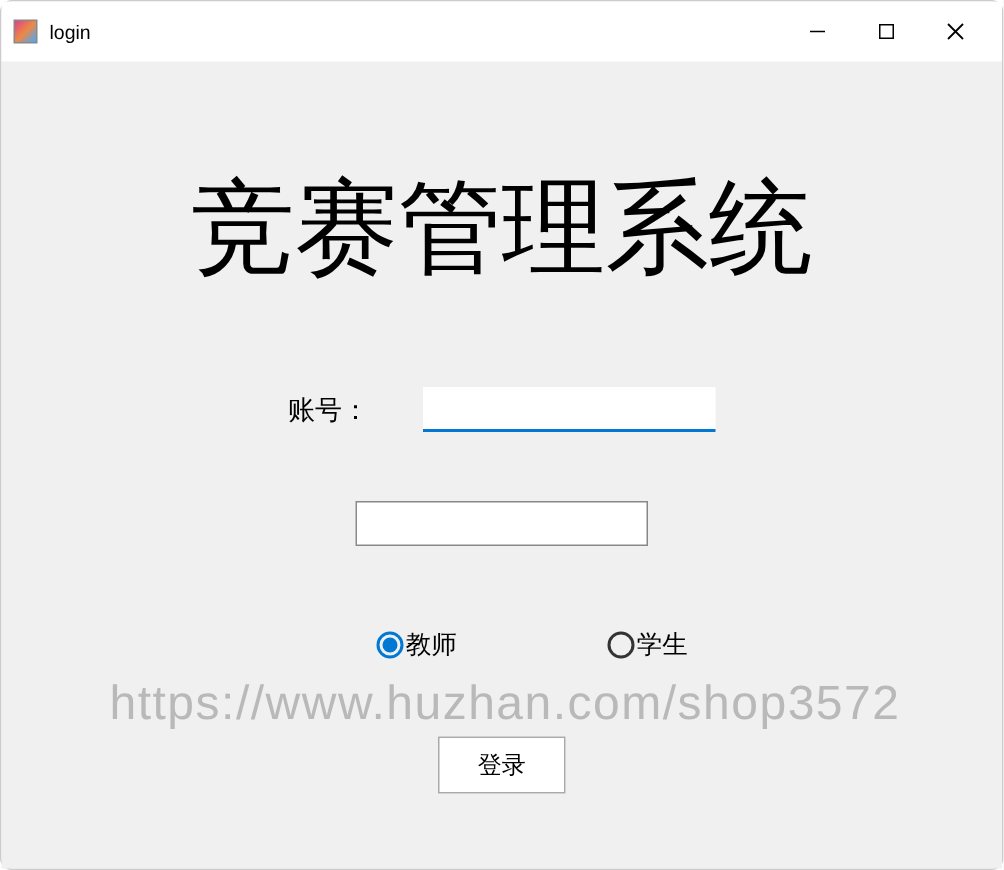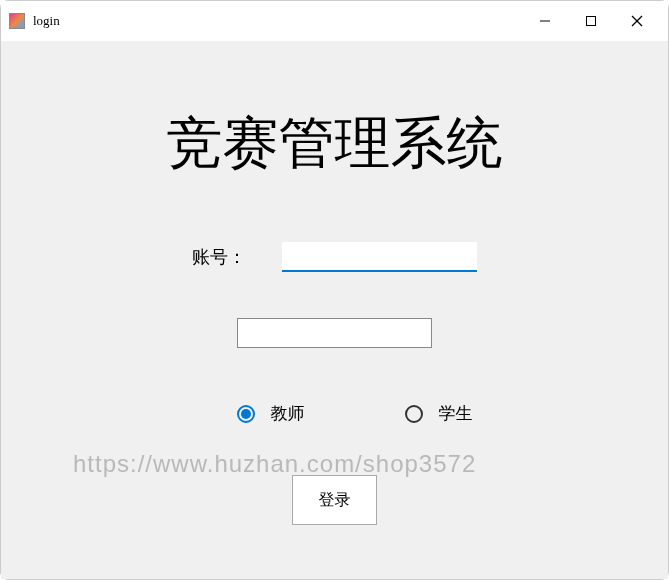--- a/index.html
+++ b/index.html
@@ -21,21 +21,20 @@
       border-radius: 8px;
       display: flex;
       flex-direction: column;
     }
     .titlebar {
       height: 40px;
       display: flex;
       align-items: center;
       padding: 0 8px;
       background: #fff;
-      font-family: Liberation Serif, serif;
     }
     .titlebar-icon {
       width: 16px;
       height: 16px;
       margin-right: 8px;
       background: linear-gradient(135deg, #d48, #e84, #4af);
       border: 1px solid #888;
       display: inline-block;
     }
     .titlebar-title {
@@ -63,21 +62,21 @@
     .client-area {
       flex: 1;
       background: #f0f0f0;
       display: flex;
       flex-direction: column;
       align-items: center;
       padding-top: 65px;
     }
     .main-title {
       font-family: "SimSun", "宋体", serif;
-      font-size: 56px;
+      font-size: 69px;
       font-weight: normal;
       color: #000;
       margin-bottom: 60px;
     }
     .form-row {
       display: flex;
       align-items: center;
       margin-bottom: 46px;
     }
     .form-label {
@@ -101,21 +100,21 @@
     .radio-group {
       display: flex;
       gap: 100px;
       margin-top: 8px;
       margin-bottom: 50px;
       margin-left: 40px;
     }
     .radio-option {
       display: flex;
       align-items: center;
-      gap: 16px;
+      gap: 2px;
       cursor: default;
     }
     .radio-circle {
       width: 18px;
       height: 18px;
       border-radius: 50%;
       border: 2px solid #333;
       display: flex;
       align-items: center;
       justify-content: center;
@@ -133,32 +132,32 @@
       font-size: 17px;
       color: #000;
     }
     .button-row {
       display: flex;
       gap: 120px;
       margin-left: 0;
     }
     .btn {
       width: 85px;
-      height: 50px;
+      height: 38px;
       background: #fff;
       border: 1px solid #aaa;
       font-size: 16px;
       color: #000;
       cursor: default;
     }
     .watermark {
       position: absolute;
       left: 73px;
       top: 450px;
-      font-size: 24px;
+      font-size: 32px;
       color: rgba(130, 130, 130, 0.5);
       font-family: Arial, sans-serif;
       pointer-events: none;
       letter-spacing: 1px;
     }
   </style>
 </head>
 <body>
 
 <div class="window">

